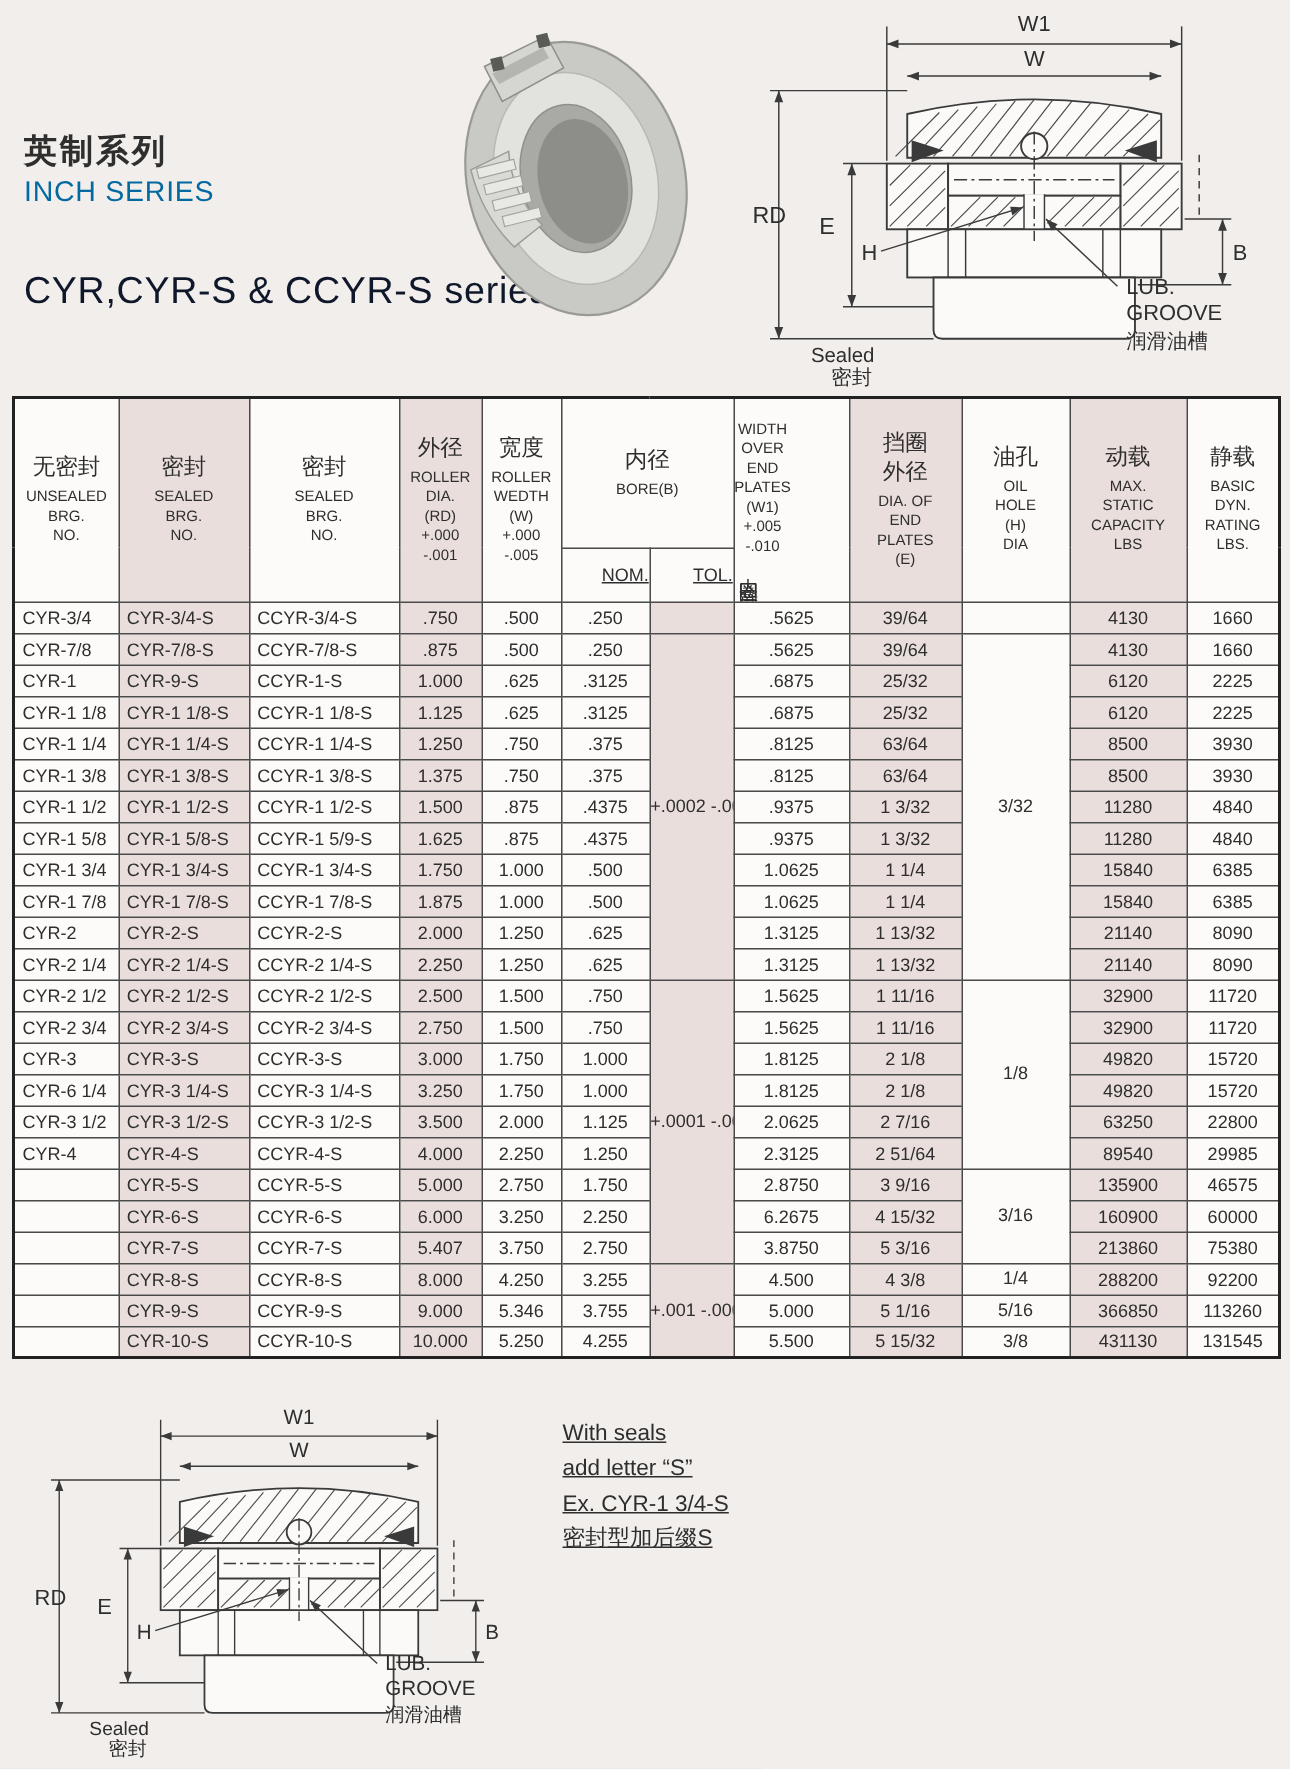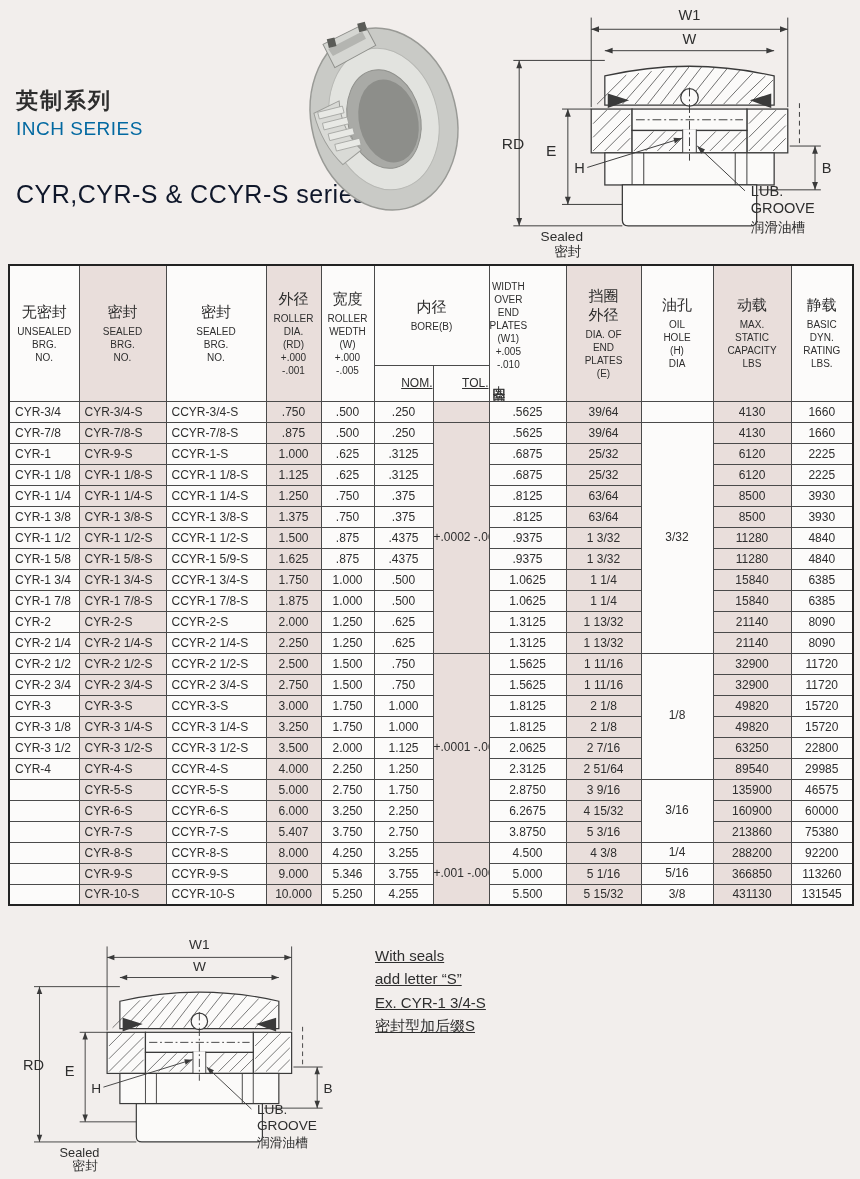--- a/index.html
+++ b/index.html
@@ -486,21 +486,21 @@
           <td class="name bg-w">CCYR-3-S</td>
           <td class="num bg-p">3.000</td>
           <td class="num bg-w">1.750</td>
           <td class="num bg-w">1.000</td>
           <td class="num bg-w">1.8125</td>
           <td class="num bg-p">2 1/8</td>
           <td class="num bg-p">49820</td>
           <td class="num bg-w">15720</td>
         </tr>
         <tr>
-          <td class="name bg-w">CYR-3 1/8</td>
+          <td class="name bg-w">CYR-6 1/4</td>
           <td class="name bg-p">CYR-3 1/4-S</td>
           <td class="name bg-w">CCYR-3 1/4-S</td>
           <td class="num bg-p">3.250</td>
           <td class="num bg-w">1.750</td>
           <td class="num bg-w">1.000</td>
           <td class="num bg-w">1.8125</td>
           <td class="num bg-p">2 1/8</td>
           <td class="num bg-p">49820</td>
           <td class="num bg-w">15720</td>
         </tr>

